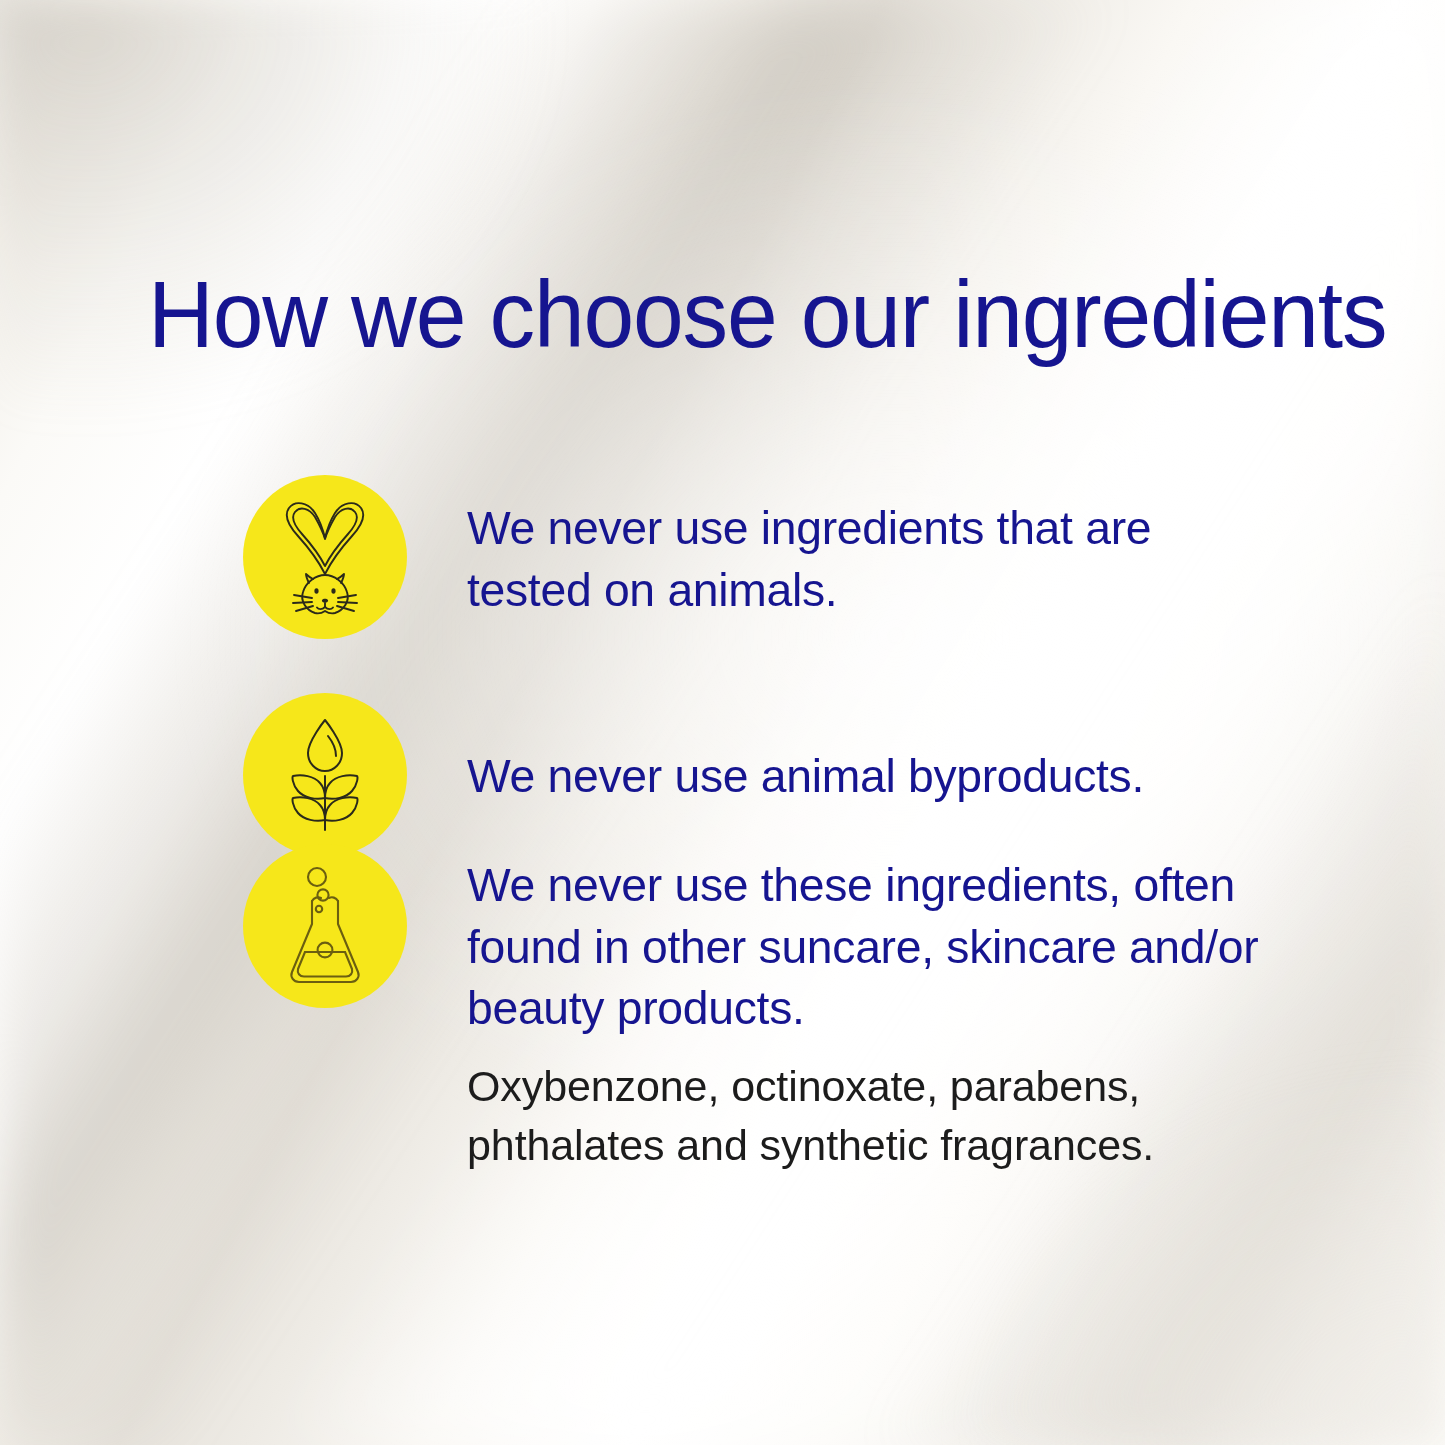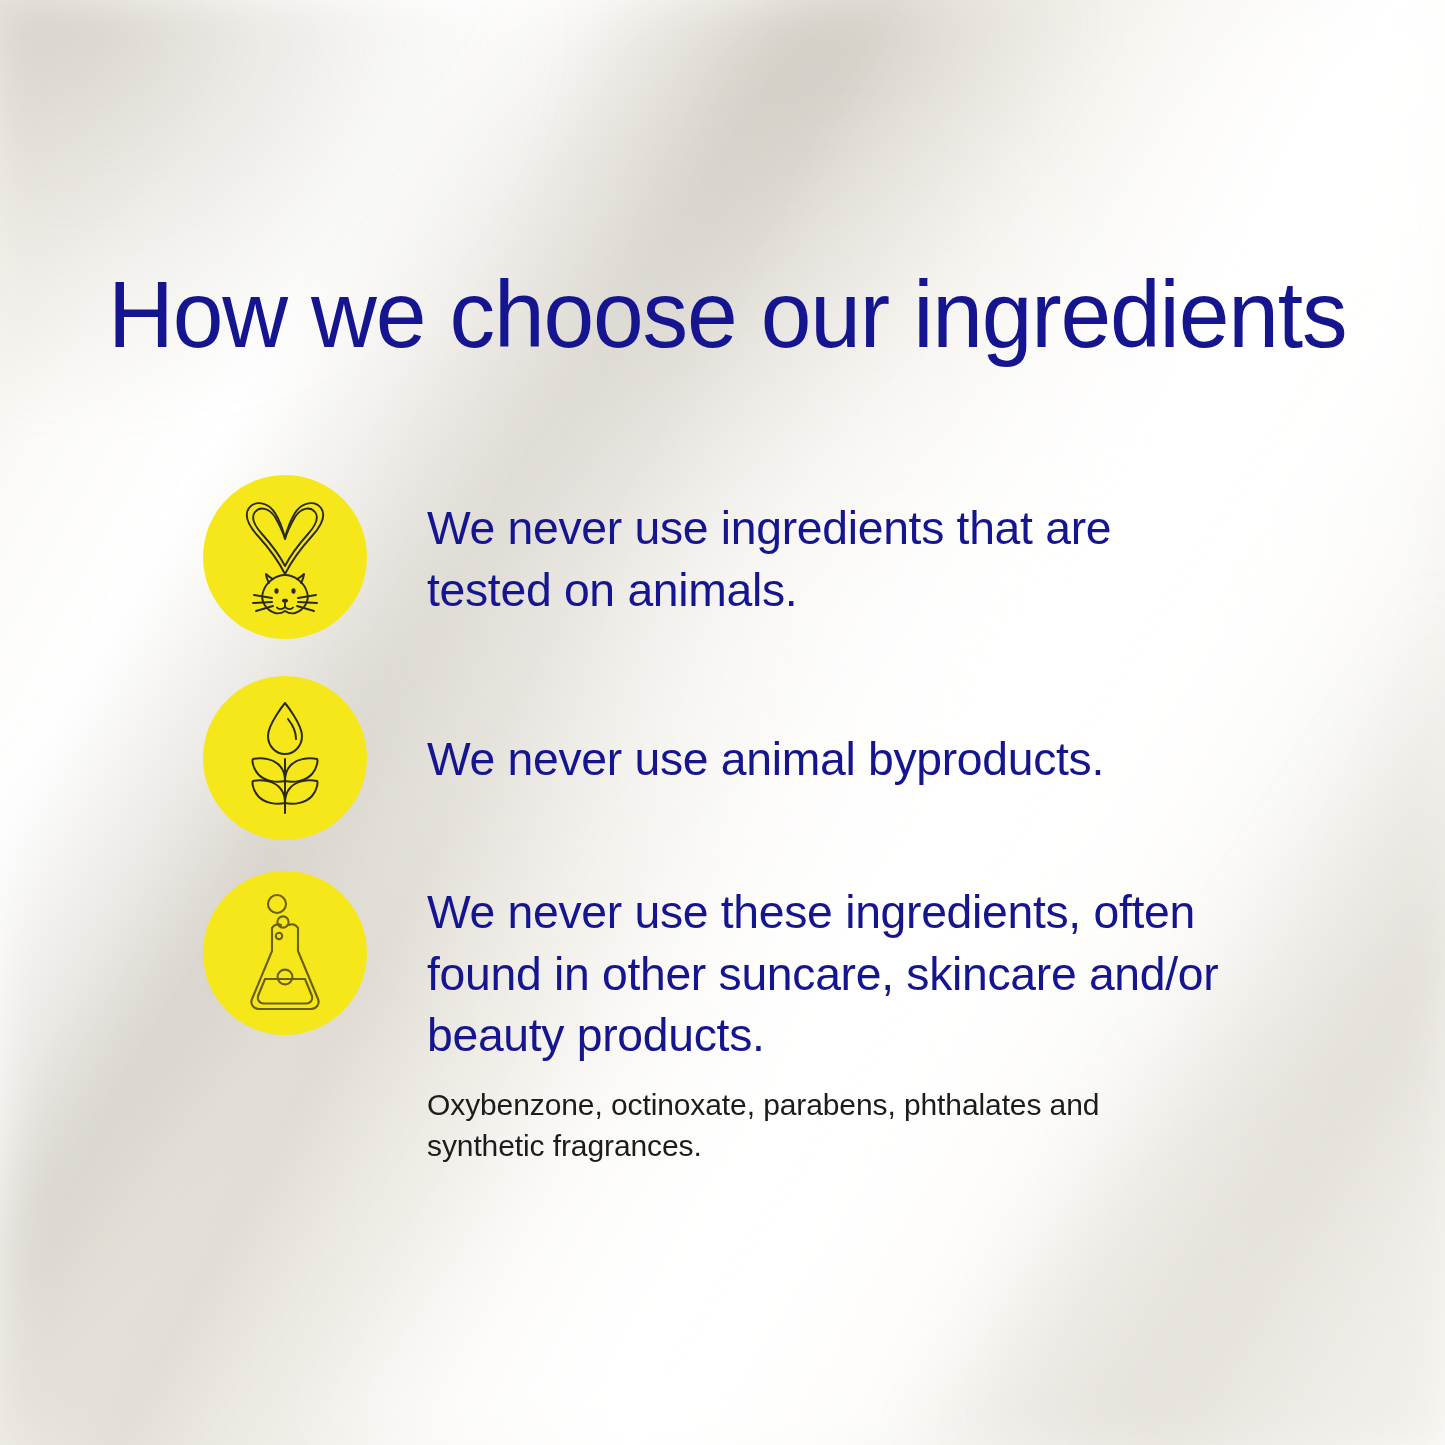--- a/index.html
+++ b/index.html
@@ -9,20 +9,21 @@
     overflow:hidden;
     font-family:"Liberation Sans", sans-serif;
   }
 
   
   #stage{
     position:relative;
     width:1445px; height:1445px;
     background:#fdba74;
     overflow:hidden;
+    padding-left:40px;
   }
 
   
   .bg-layer{ position:absolute; inset:0; pointer-events:none; }
 
   .bg-base{
     background:
       linear-gradient(118deg,
         #e9e6e0 0%,
         #f2efe9 5%,
@@ -117,22 +118,22 @@
   }
 
   .feature{
     position:absolute;
     left:203px;
     width:1180px;
     display:flex;
     align-items:flex-start;
   }
   #feature-0{ top:475px; }
-  #feature-1{ top:676px; }
-  #feature-2{ top:871px; }
+  #feature-1{ top:693px; }
+  #feature-2{ top:844px; }
 
   .badge{
     flex:0 0 auto;
     width:164px; height:164px;
     border-radius:50%;
     background:#f6e71a;
     display:flex;
     align-items:center;
     justify-content:center;
   }
@@ -151,21 +152,21 @@
     color:#161590;
     transform:scaleX(0.985);
     transform-origin:left top;
   }
   #feature-0 .feature-title{ padding-top:22px; max-width:760px; }
   #feature-1 .feature-title{ padding-top:52px; max-width:800px; }
   #feature-2 .feature-title{ padding-top:10px; max-width:870px; }
 
   .feature-note{
     margin-top:18px;
-    font-size:30px;
+    font-size:43px;
     line-height:1.38;
     letter-spacing:-0.1px;
     color:#1c1c1c;
     max-width:760px;
   }
 </style>
 </head>
 <body>
 
 <div id="stage">

